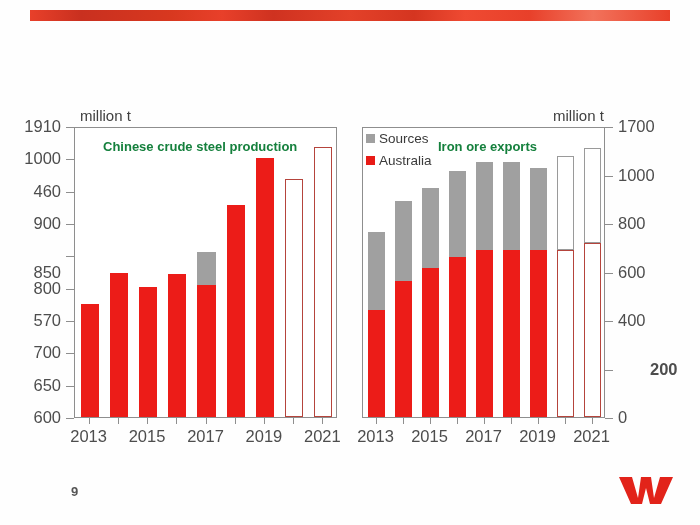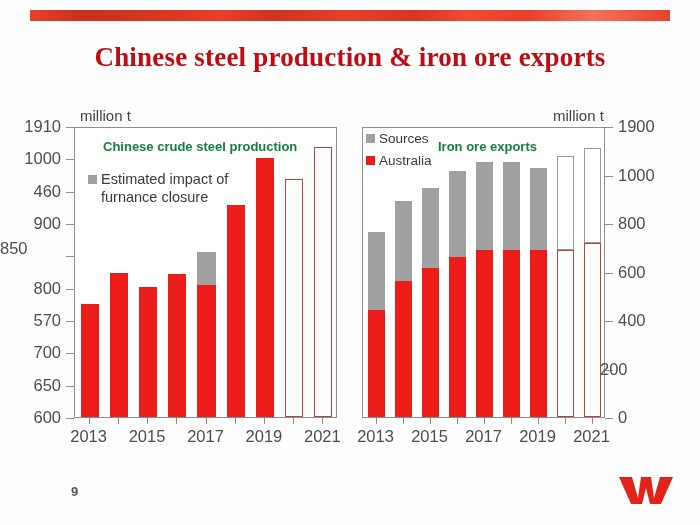--- a/index.html
+++ b/index.html
@@ -180,21 +180,20 @@
     height: 34px;
   }
 </style>
 </head>
 <body>
 
 <div id="slide">
 
   <div id="top-stripe"></div>
 
-  <div id="title">Chinese steel production &amp; iron ore exports</div>
 
   <div class="units-label" id="units-left">million t</div>
   <div class="units-label" id="units-right">million t</div>
 
   <div class="chart-frame" id="chart-left">
     <div class="chart-heading" id="heading-left">Chinese crude steel production</div>
     <div id="bars-left">
         <div class="bar" style="left: 5.55222px; width: 18.1178px; height: 112.52px;">
           <div class="seg seg-red" style="bottom: 0px; height: 112.52px;"></div>
         </div>
@@ -219,24 +218,20 @@
         </div>
         <div class="bar" style="left: 210.108px; width: 18.1178px; height: 237.973px;">
           <div class="seg seg-hollow-red" style="bottom: 0px; height: 237.973px;"></div>
         </div>
         <div class="bar" style="left: 239.33px; width: 18.1178px; height: 270.307px;">
           <div class="seg seg-hollow-red" style="bottom: 0px; height: 270.307px;"></div>
         </div>
       </div>
   </div>
 
-  <div class="legend" id="legend-left">
-    <span><span class="legend-swatch sw-gray"></span><span>Estimated impact of</span></span>
-    <span class="l2">furnance closure</span>
-  </div>
 
   <div class="chart-frame" id="chart-right">
     <div class="chart-heading" id="heading-right">Iron ore exports</div>
     <div id="bars-right">
         <div class="bar" style="left: 5.13px; width: 16.74px; height: 185.512px;">
           <div class="seg seg-red" style="bottom: 0px; height: 106.7px;"></div>
           <div class="seg seg-gray" style="bottom: 106.7px; height: 78.8125px;"></div>
         </div>
         <div class="bar" style="left: 32.13px; width: 16.74px; height: 215.825px;">
           <div class="seg seg-red" style="bottom: 0px; height: 135.8px;"></div>
@@ -285,21 +280,21 @@
       <div class="tick-label" style="top: 409px; left: 0px; width: 61px; text-align: right;">600</div>
       <div class="tick-mark left" style="top: 385.667px; left: 66px;"></div>
       <div class="tick-label" style="top: 376.667px; left: 0px; width: 61px; text-align: right;">650</div>
       <div class="tick-mark left" style="top: 353.333px; left: 66px;"></div>
       <div class="tick-label" style="top: 344.333px; left: 0px; width: 61px; text-align: right;">700</div>
       <div class="tick-mark left" style="top: 321px; left: 66px;"></div>
       <div class="tick-label" style="top: 312px; left: 0px; width: 61px; text-align: right;">570</div>
       <div class="tick-mark left" style="top: 288.667px; left: 66px;"></div>
       <div class="tick-label" style="top: 279.667px; left: 0px; width: 61px; text-align: right;">800</div>
       <div class="tick-mark left" style="top: 256.333px; left: 66px;"></div>
-      <div class="tick-label" style="top: 240px; left: 0px; width: 61px; ">850</div>
+      <div class="tick-label" style="top: 264px; left: 0px; width: 61px; text-align: right;">850</div>
       <div class="tick-mark left" style="top: 224px; left: 66px;"></div>
       <div class="tick-label" style="top: 215px; left: 0px; width: 61px; text-align: right;">900</div>
       <div class="tick-mark left" style="top: 191.667px; left: 66px;"></div>
       <div class="tick-label" style="top: 182.667px; left: 0px; width: 61px; text-align: right;">460</div>
       <div class="tick-mark left" style="top: 159.333px; left: 66px;"></div>
       <div class="tick-label" style="top: 150.333px; left: 0px; width: 61px; text-align: right;">1000</div>
       <div class="tick-mark left" style="top: 127px; left: 66px;"></div>
       <div class="tick-label" style="top: 118px; left: 0px; width: 61px; text-align: right;">1910</div>
       <div class="xtick" style="left: 89px;"></div>
       <div class="xlabel" style="left: 88.6111px;">2013</div>
@@ -311,31 +306,31 @@
       <div class="xlabel" style="left: 205.5px;">2017</div>
       <div class="xtick" style="left: 235px;"></div>
       <div class="xtick" style="left: 264px;"></div>
       <div class="xlabel" style="left: 263.944px;">2019</div>
       <div class="xtick" style="left: 293px;"></div>
       <div class="xtick" style="left: 322px;"></div>
       <div class="xlabel" style="left: 322.389px;">2021</div>
       <div class="tick-mark right" style="top: 418px; left: 605px;"></div>
       <div class="tick-label" style="top: 409px; left: 618px; text-align: left;">0</div>
       <div class="tick-mark right" style="top: 369.5px; left: 605px;"></div>
-      <div class="tick-label" style="top: 360.5px; left: 600px; text-align: left;">200</div>
+      <div class="tick-label" style="top: 360.5px; left: 650px; text-align: left; font-weight: bold;">200</div>
       <div class="tick-mark right" style="top: 321px; left: 605px;"></div>
       <div class="tick-label" style="top: 312px; left: 618px; text-align: left;">400</div>
       <div class="tick-mark right" style="top: 272.5px; left: 605px;"></div>
       <div class="tick-label" style="top: 263.5px; left: 618px; text-align: left;">600</div>
       <div class="tick-mark right" style="top: 224px; left: 605px;"></div>
       <div class="tick-label" style="top: 215px; left: 618px; text-align: left;">800</div>
       <div class="tick-mark right" style="top: 175.5px; left: 605px;"></div>
       <div class="tick-label" style="top: 166.5px; left: 618px; text-align: left;">1000</div>
       <div class="tick-mark right" style="top: 127px; left: 605px;"></div>
-      <div class="tick-label" style="top: 118px; left: 618px; text-align: left;">1900</div>
+      <div class="tick-label" style="top: 118px; left: 618px; text-align: left;">1700</div>
       <div class="xtick" style="left: 376px;"></div>
       <div class="xlabel" style="left: 375.5px;">2013</div>
       <div class="xtick" style="left: 403px;"></div>
       <div class="xtick" style="left: 430px;"></div>
       <div class="xlabel" style="left: 429.5px;">2015</div>
       <div class="xtick" style="left: 457px;"></div>
       <div class="xtick" style="left: 484px;"></div>
       <div class="xlabel" style="left: 483.5px;">2017</div>
       <div class="xtick" style="left: 511px;"></div>
       <div class="xtick" style="left: 538px;"></div>

